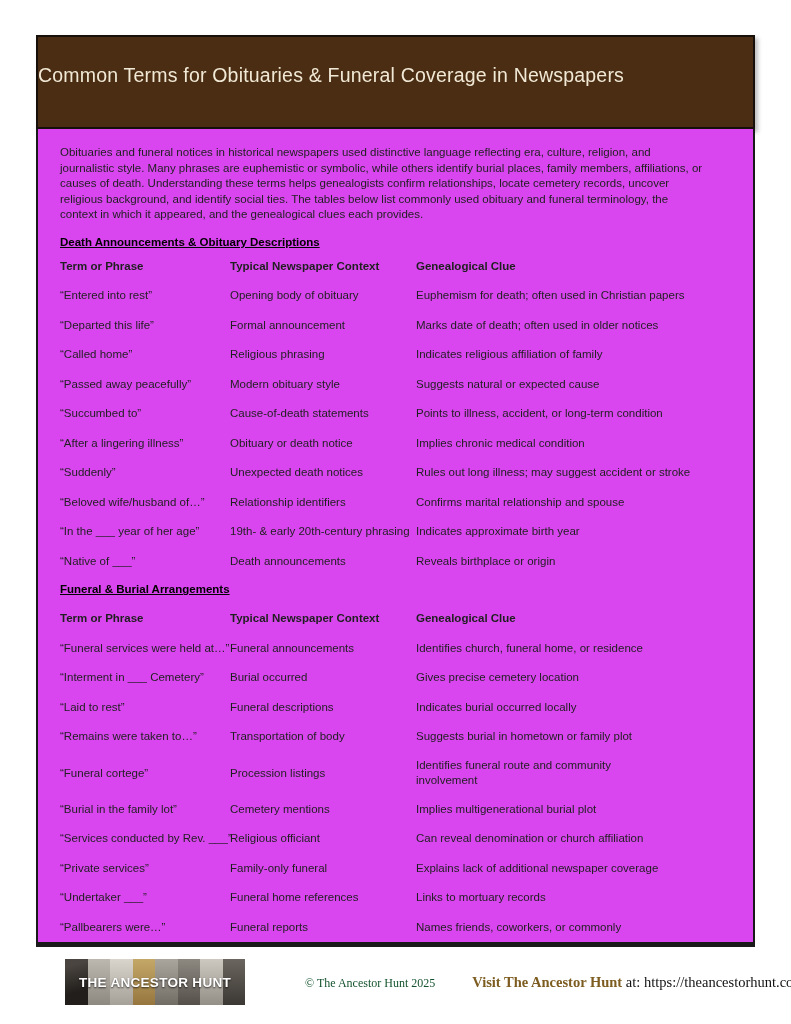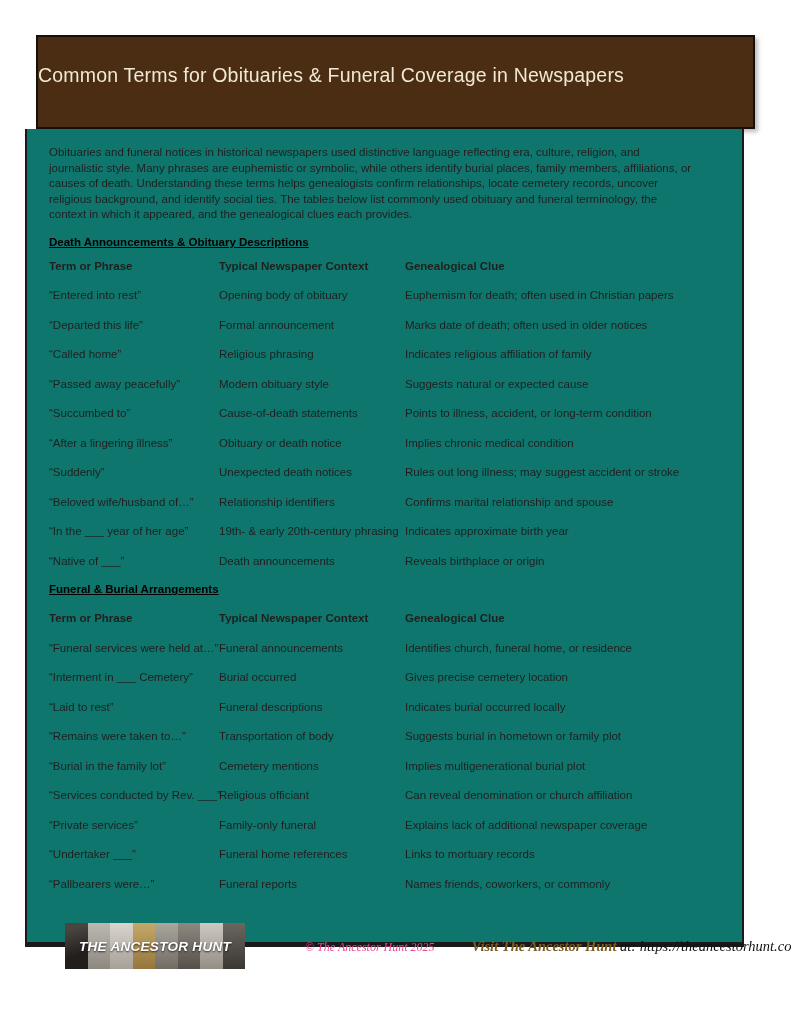--- a/index.html
+++ b/index.html
@@ -22,23 +22,23 @@
     box-shadow: 3px 3px 4px rgba(110,110,110,0.45);
   }
   .title-bar h1 {
     margin: 0 0 14px 0;
     font-size: 19.5px; font-weight: 400; letter-spacing: 0.2px;
     color: var(--header-text, #f1e9d6);
   }
 
   
   .frame {
-    position: absolute; left: 25px; top: 129px; width: 719px; height: 818px;
+    position: absolute; left: 36px; top: 129px; width: 719px; height: 818px;
     box-sizing: border-box;
-    background: #0f766e;
+    background: #d946ef;
     border: 2px solid var(--frame-border, #1a1a1a);
     border-top: none;
     border-bottom-width: 5px;
     padding: 16px 49px 0 22px;
     overflow: hidden;
   }
   .intro { margin: 0 0 4px 0; font-size: 11.5px; line-height: 15.6px; }
 
   h2.section-h {
     font-size: 11.5px; line-height: 15px; color: #000;
@@ -54,24 +54,23 @@
     box-sizing: border-box; min-height: 29.5px; padding: 6px 0;
   }
   .thead { font-weight: bold; }
   .cell { white-space: nowrap; }
   .cell-clue { white-space: normal; }
   
   .tbody[data-rows="1"] .trow:nth-child(5) .cell-clue { max-width: 215px; }
 
   
   .footer {
-    position: absolute; left: 36px; top: 920px; width: 719px; height: 52px;
+    position: absolute; left: 36px; top: 956px; width: 719px; height: 52px;
     display: flex; align-items: center;
     font-family: "Liberation Serif", "DejaVu Serif", serif;
-    font-style: italic;
   }
   .logo { position: relative; width: 180px; height: 46px; margin-left: 29px; flex: none; }
   .strip { display: flex; width: 100%; height: 100%; }
   .strip div { flex: 1; }
   .pp1 { background: linear-gradient(165deg, #4a4540 15%, #211e1b 70%); }
   .pp2 { background: linear-gradient(180deg, #bcb7af, #8e8980); }
   .pp3 { background: linear-gradient(180deg, #d9d5cd, #a5a098); }
   .pp4 { background: linear-gradient(180deg, #c4a868, #96763e); }
   .pp5 { background: linear-gradient(180deg, #aaa59d, #716c64); }
   .pp6 { background: linear-gradient(180deg, #8d8880, #55504a); }
@@ -79,21 +78,21 @@
   .pp8 { background: linear-gradient(180deg, #6b665f, #3b3733); }
   .logo-text {
     position: absolute; inset: 0;
     display: flex; align-items: center; justify-content: center;
     font-family: "Liberation Sans", sans-serif;
     font-weight: bold; font-size: 13.5px; letter-spacing: 0.3px;
     color: #ffffff; text-shadow: 0 1px 2px rgba(0,0,0,0.75);
     white-space: nowrap;
   }
   .credit { margin-left: 60px; display: flex; align-items: baseline; white-space: nowrap; }
-  .copyright { font-size: 12px; color: #ec4899; }
+  .copyright { font-size: 12px; color: #14532d; }
   .visit { font-size: 14.5px; margin-left: 12px; color: #111111; }
   .visit b { color: var(--accent-gold, #7d5c20); margin-left: 25px; }
 </style>
 </head>
 <body>
 
 <div class="page">
 
   <header class="title-bar">
     <h1>Common Terms for Obituaries &amp; Funeral Coverage in Newspapers</h1>
@@ -186,20 +185,25 @@
             </div>
             <div class="trow">
               <div class="cell cell-term">“Laid to rest”</div>
               <div class="cell cell-context">Funeral descriptions</div>
               <div class="cell cell-clue">Indicates burial occurred locally</div>
             </div>
             <div class="trow">
               <div class="cell cell-term">“Remains were taken to…”</div>
               <div class="cell cell-context">Transportation of body</div>
               <div class="cell cell-clue">Suggests burial in hometown or family plot</div>
+            </div>
+            <div class="trow">
+              <div class="cell cell-term">“Funeral cortege”</div>
+              <div class="cell cell-context">Procession listings</div>
+              <div class="cell cell-clue">Identifies funeral route and community involvement</div>
             </div>
             <div class="trow">
               <div class="cell cell-term">“Burial in the family lot”</div>
               <div class="cell cell-context">Cemetery mentions</div>
               <div class="cell cell-clue">Implies multigenerational burial plot</div>
             </div>
             <div class="trow">
               <div class="cell cell-term">“Services conducted by Rev. ___”</div>
               <div class="cell cell-context">Religious officiant</div>
               <div class="cell cell-clue">Can reveal denomination or church affiliation</div>

